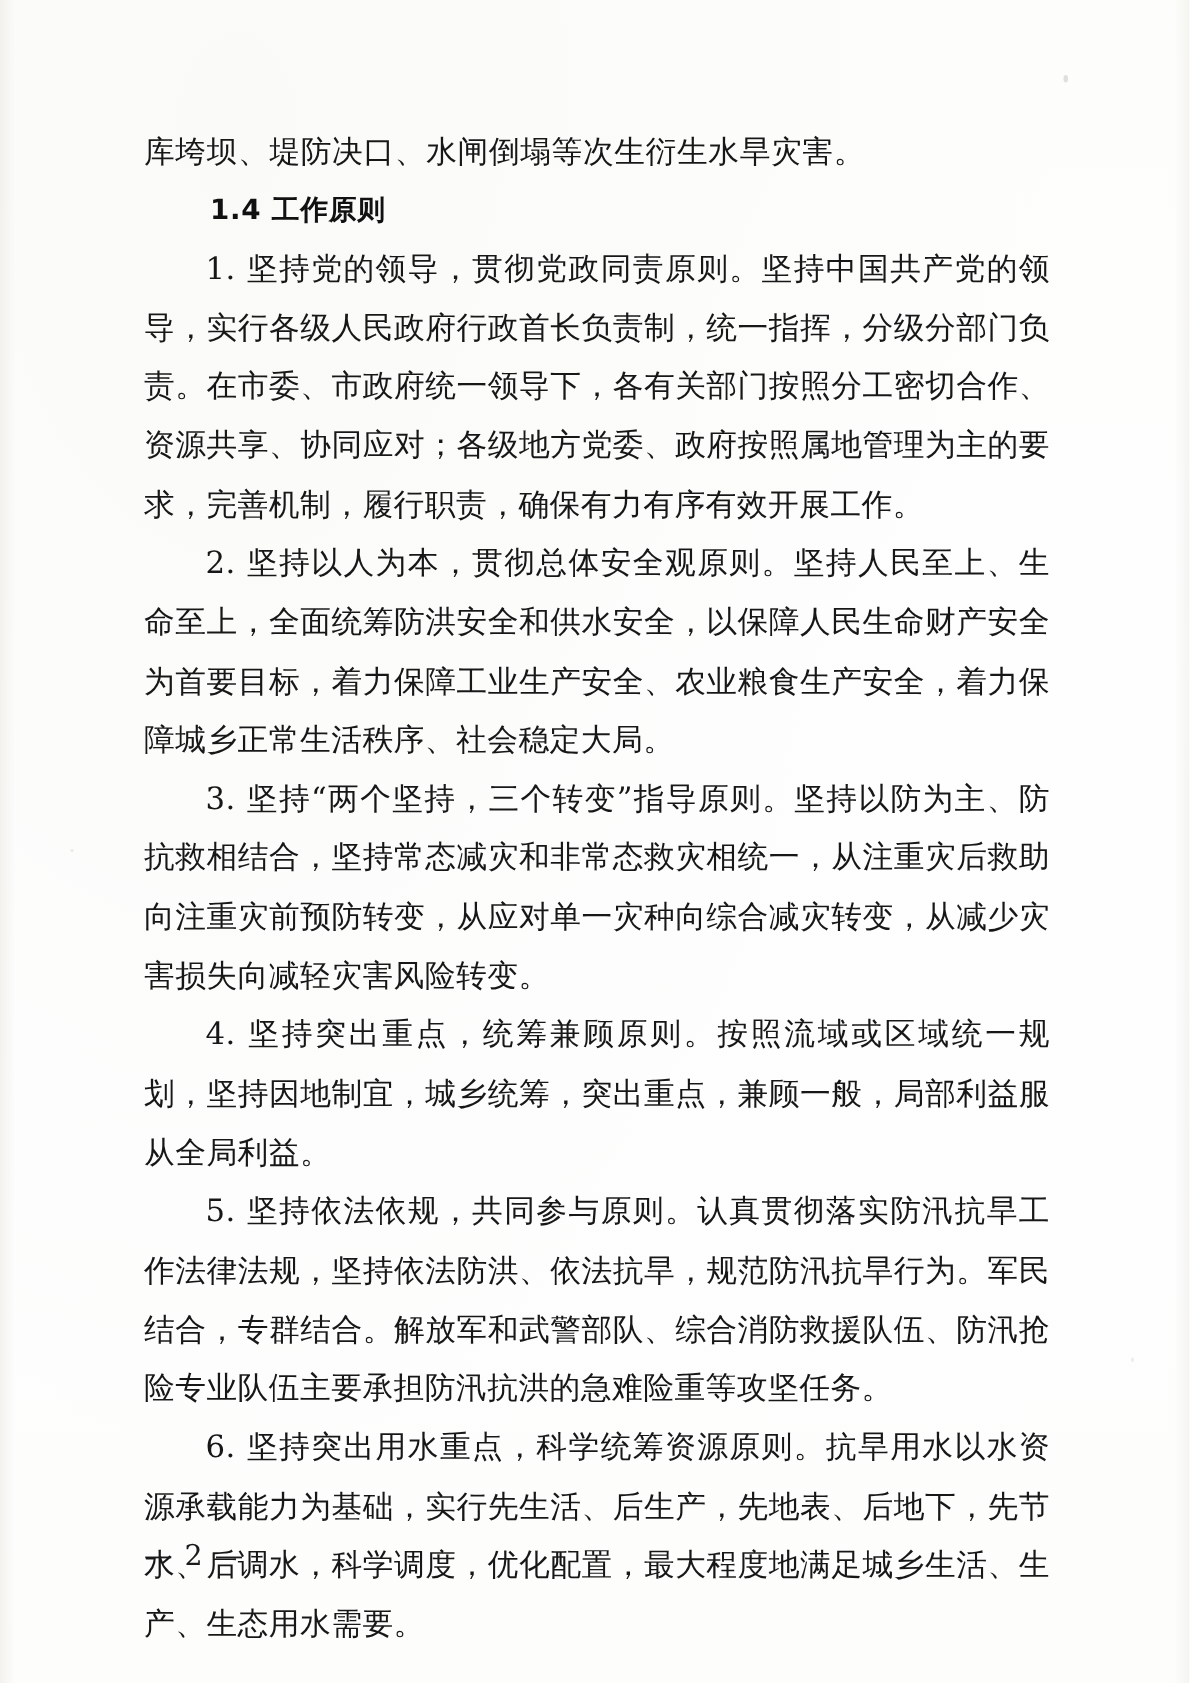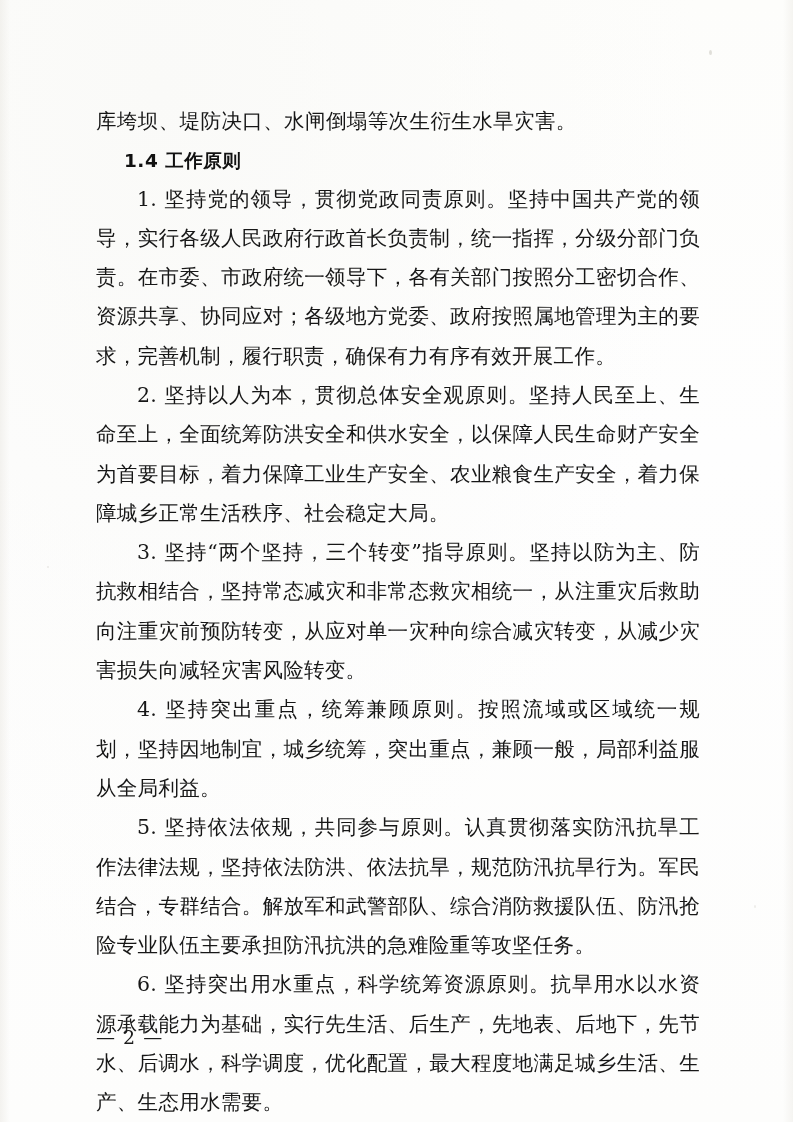--- a/index.html
+++ b/index.html
@@ -38,32 +38,31 @@
     width: 604px;
   }
   .doc-line {
     font-size: 20.5px;
     line-height: 39.5px;
     letter-spacing: 0.4px;
     text-align: justify;
     text-justify: inter-ideograph;
     white-space: pre-wrap;
     color: #171717;
-    margin-top: 20px;
   }
   .first-line {
     margin-bottom: 0px;
   }
   .heading {
     font-family: "DejaVu Sans", sans-serif;
     font-weight: bold;
     font-size: 18.5px;
     line-height: 38px;
     letter-spacing: 0.5px;
-    margin-left: 28px;
+    margin-left: 44px;
     color: #111111;
   }
   .para {
     font-size: 20.5px;
     line-height: 39.3px;
     letter-spacing: 0.3px;
     text-align: justify;
     text-justify: inter-ideograph;
     text-indent: 41px;
     margin: 0;

